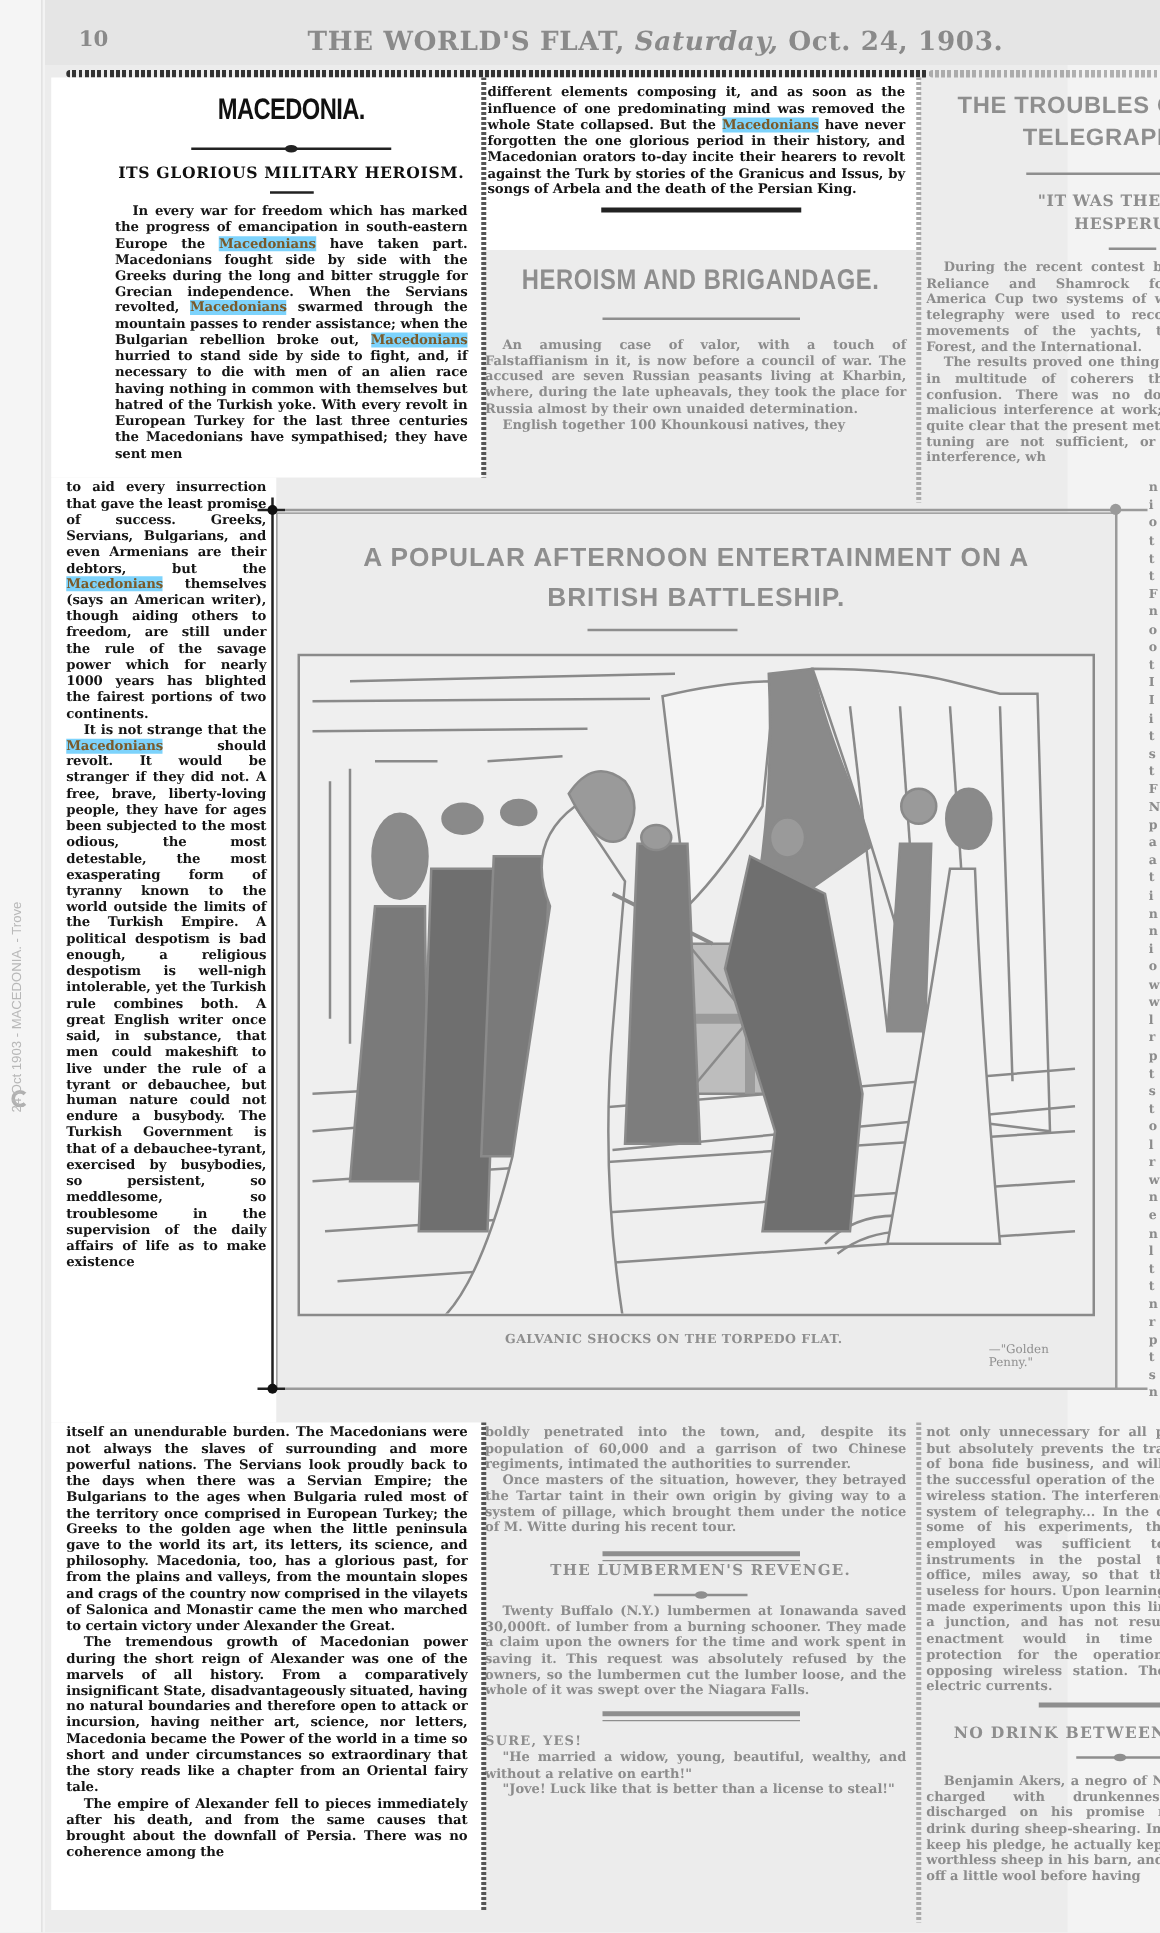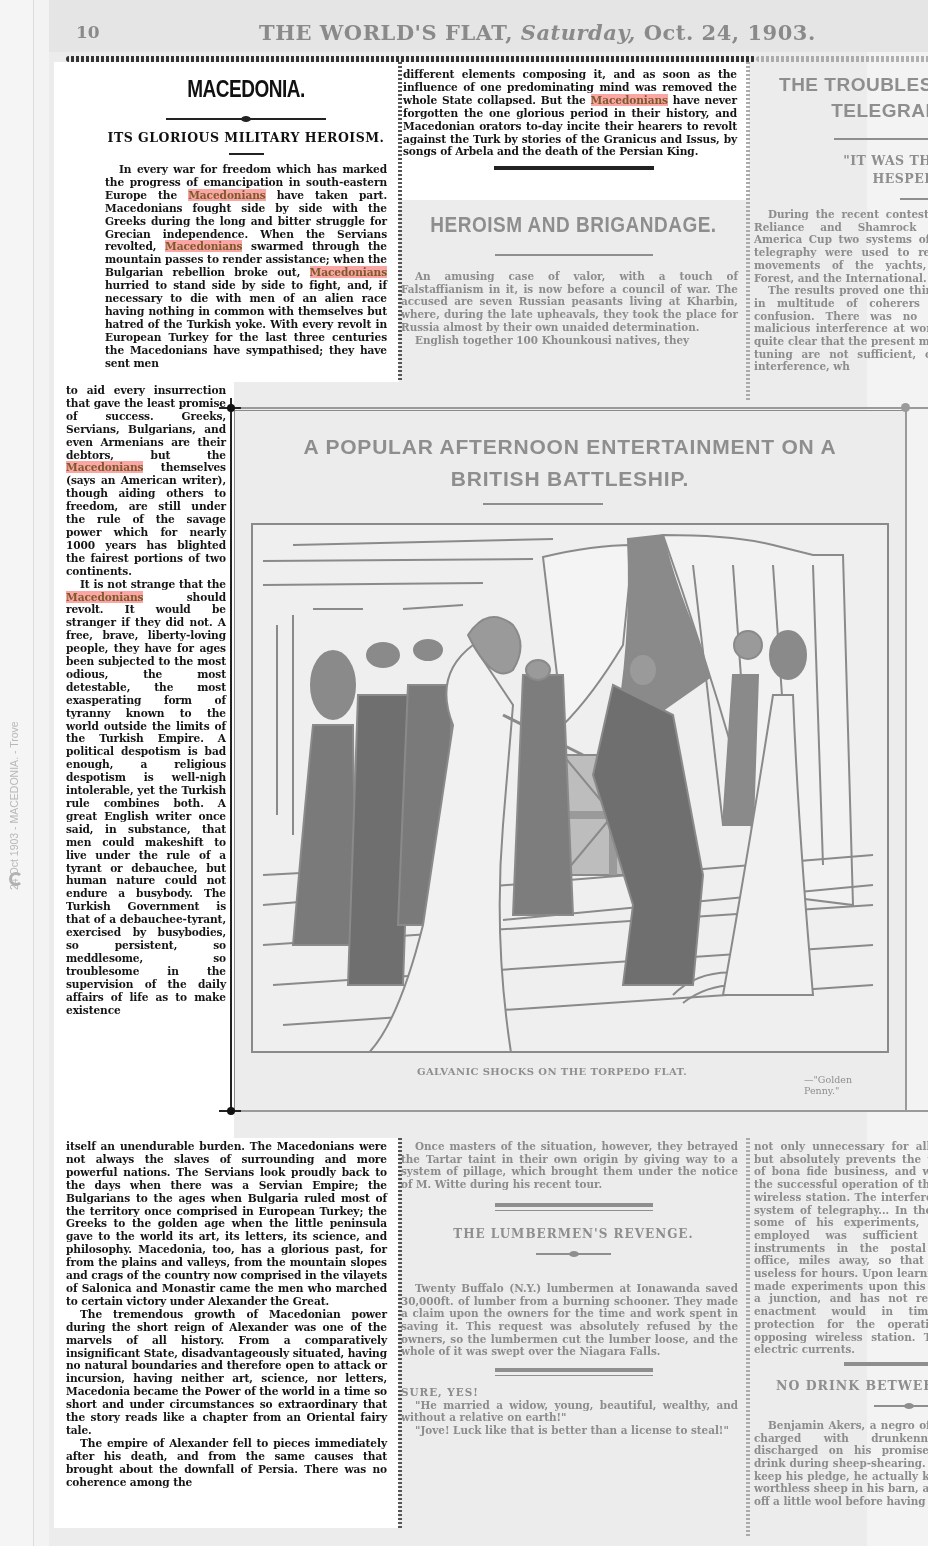--- a/index.html
+++ b/index.html
@@ -14,21 +14,21 @@
     position: absolute; left: 8px; top: 890px;
     transform-origin: 0 0; transform: rotate(-90deg);
     white-space: nowrap; font-family: "Liberation Sans", sans-serif;
     font-size: 10.5px; color: #b8b8b8;
   }
   .sidebar-logo {
     position: absolute; left: 9px; top: 872px; width: 14px; height: 14px;
     border: 3px solid #b0b0b0; border-radius: 50%; border-right-color: transparent;
   }
 
-  .page { position: absolute; left: 49px; top: 0; width: 818px; height: 1546px; background: #ececec; }
+  .page { position: absolute; left: 36px; top: 0; width: 818px; height: 1546px; background: #ececec; }
   .masthead {
     position: absolute; left: 0; top: 0; width: 893px; height: 52px; background: #e5e5e5;
     font-family: "DejaVu Serif", serif; color: #8a8a8a;
   }
   .page-num { position: absolute; left: 27px; top: 22px; font-size: 17px; font-weight: bold; }
   .masthead-title {
     position: absolute; left: 210px; top: 20px; font-size: 21px; letter-spacing: 0.5px;
     white-space: nowrap; font-weight: bold;
   }
   .masthead-title .sat { font-style: italic; text-align: center; }
@@ -81,21 +81,21 @@
     color: #8e8e8e; text-align: center; letter-spacing: 0.5px;
   }
   .rule { height: 2px; background: #222; margin: 0 auto; }
   .rule-gray { height: 2px; background: #8e8e8e; margin: 0 auto; }
   .orn { position: relative; }
   .orn::after {
     content: ""; position: absolute; left: 50%; top: -2px; width: 10px; height: 6px;
     margin-left: -5px; background: inherit; border-radius: 50%;
   }
 
-  .hl { background: #fca5a5; color: #7a5a2a; }
+  .hl { background: #7dd3fc; color: #7a5a2a; }
 
   .fig-frame {
     position: absolute; left: 185px; top: 410px; width: 672px; height: 702px;
     border: 1px solid #8a8a8a; background: #ececec;
   }
   .fig-title {
     position: absolute; left: 0; top: 20px; width: 100%;
     font-family: "Liberation Sans", sans-serif; font-weight: bold; font-size: 21px;
     color: #8e8e8e; text-align: center; line-height: 32px; letter-spacing: 0.8px;
     padding: 0 30px;
@@ -279,27 +279,28 @@
   <div class="dot" style="left:178px;top:404px;"></div>
   <div class="hline" style="left:170px;top:1110px;width:22px;"></div>
   <div class="dot" style="left:178px;top:1107px;"></div>
   <div class="hline" style="left:192px;top:407px;width:690px;background:#9a9a9a;"></div>
   <div class="hline" style="left:192px;top:1110px;width:690px;background:#9a9a9a;"></div>
   <div class="vline-gray" style="left:856px;top:407px;height:705px;"></div>
   <div class="dot-gray" style="left:852px;top:403px;"></div>
 
   <div class="clip" style="left:352px;top:1140px;width:345px;height:400px;">
     <div class="gray-text" style="padding-right:8px;">
+      <p style="text-indent:0">boldly penetrated into the town, and, despite its population of 60,000 and a garrison of two Chinese regiments, intimated the authorities to surrender.</p>
       <p>Once masters of the situation, however, they betrayed the Tartar taint in their own origin by giving way to a system of pillage, which brought them under the notice of M. Witte during his recent tour.</p>
     </div>
     <div class="rule-gray" style="width:158px;height:4px;margin-top:12px;"></div>
     <div class="rule-gray" style="width:158px;height:1px;margin-top:3px;"></div>
-    <div class="subhead-gray" style="margin-top:16px;font-size:12px;letter-spacing:1px;">THE LUMBERMEN'S REVENGE.</div>
+    <div class="subhead-gray" style="margin-top:0;font-size:12px;letter-spacing:1px;">THE LUMBERMEN'S REVENGE.</div>
     <div class="rule-gray orn" style="width:75px;margin-top:12px;"></div>
-    <div class="gray-text" style="margin-top:27px;padding-right:8px;">
+    <div class="gray-text" style="margin-top:6px;padding-right:8px;">
       <p>Twenty Buffalo (N.Y.) lumbermen at Ionawanda saved 30,000ft. of lumber from a burning schooner. They made a claim upon the owners for the time and work spent in saving it. This request was absolutely refused by the owners, so the lumbermen cut the lumber loose, and the whole of it was swept over the Niagara Falls.</p>
     </div>
     <div class="rule-gray" style="width:158px;height:4px;margin-top:10px;"></div>
     <div class="rule-gray" style="width:158px;height:1px;margin-top:3px;"></div>
     <div class="gray-text" style="margin-top:10px;padding-right:8px;">
       <div style="letter-spacing:1px;">SURE, YES!</div>
       <p>"He married a widow, young, beautiful, wealthy, and without a relative on earth!"</p>
       <p>"Jove! Luck like that is better than a license to steal!"</p>
     </div>
   </div>

